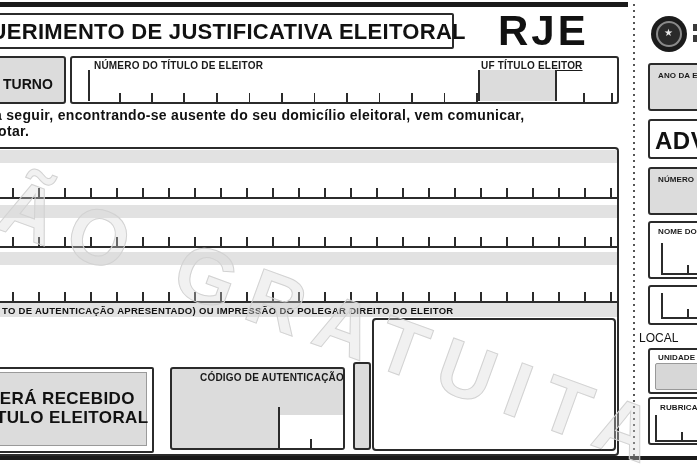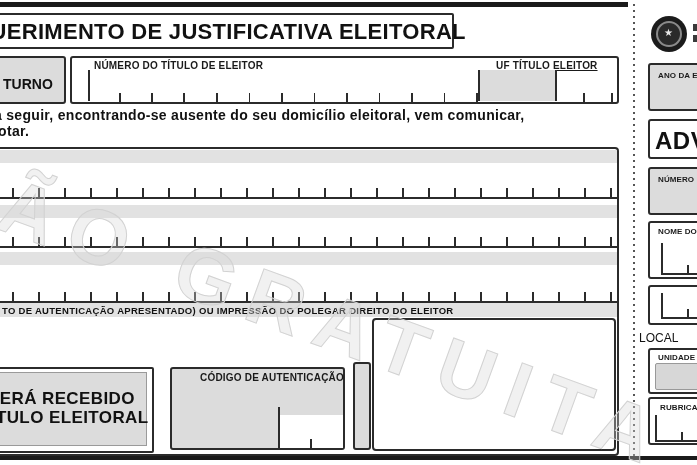--- a/index.html
+++ b/index.html
@@ -47,28 +47,29 @@
 <body>
 
 <div class="page">
 
   <div class="watermark">ÇÃO GRATUITA</div>
 
   <div class="abs" style="left:-40px; top:2px; width:668px; height:5px; background:#1a1a1a;"></div>
 
   <div class="box" style="left:-60px; top:13px; width:514px; height:36px; border-radius:2px;"></div>
   <div class="abs title-text nw" style="left:-58px; top:19px;">REQUERIMENTO DE JUSTIFICATIVA ELEITORAL</div>
+  <div class="abs rje" style="left:498px; top:7px;">RJE</div>
 
   <div class="box gray" style="left:-40px; top:56px; width:106px; height:48px;">
     <span class="abs nw" style="left:32px; top:18px; font-weight:bold; font-size:14px;">º TURNO</span>
   </div>
 
   <div class="box" style="left:70px; top:56px; width:549px; height:48px;">
     <span class="lbl" style="left:22px; top:2px;">NÚMERO DO TÍTULO DE ELEITOR</span>
-    <span class="lbl" style="left:424px; top:2px;text-decoration:underline;">UF TÍTULO ELEITOR</span>
+    <span class="lbl" style="left:409px; top:2px;text-decoration:underline;">UF TÍTULO ELEITOR</span>
     <div class="vline" style="left:16px; top:12px; height:31px;"></div>
     <div class="ticks32" style="left:16px; top:35px; width:392px;"></div>
     <div class="abs" style="left:406px; top:12px; width:77px; height:31px; background:#dcdcdc;"></div>
     <div class="vline" style="left:406px; top:12px; height:31px;"></div>
     <div class="vline" style="left:483px; top:12px; height:31px;"></div>
     <div class="ticks28" style="left:485px; top:35px; width:58px;"></div>
   </div>
 
   <div class="abs para nw" style="left:-6px; top:107px;">a seguir, encontrando-se ausente do seu domicílio eleitoral, vem comunicar,</div>
   <div class="abs para nw" style="left:-10px; top:123px;">votar.</div>

